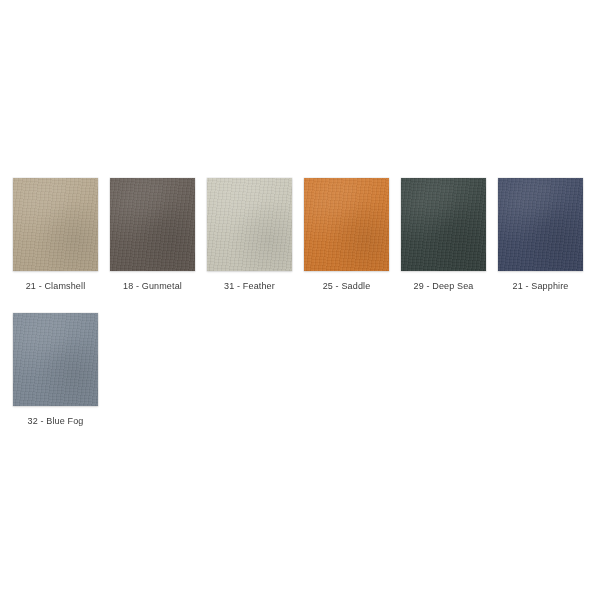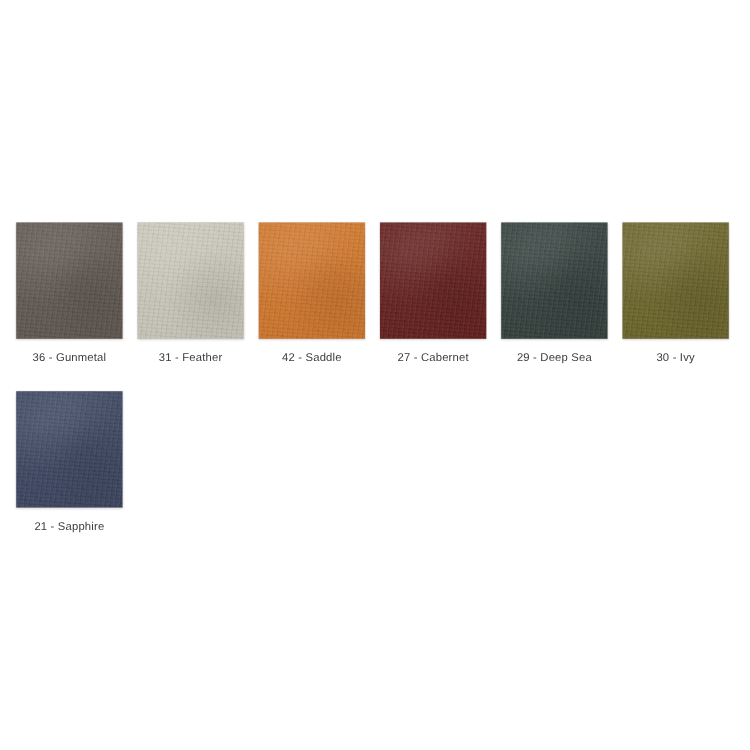--- a/index.html
+++ b/index.html
@@ -103,41 +103,41 @@
     text-align: center;
     white-space: nowrap;
   }
 </style>
 </head>
 <body style="background: rgb(255, 255, 255);">
 
 <div class="swatch-board">
   <div class="swatch-grid">
       <div class="swatch-cell">
+        <div class="swatch-chip" style="background-color: rgb(181, 166, 140);"></div>
+        <div class="swatch-label" style="color: rgb(59, 59, 59);">21 - Clamshell</div>
+      </div>
+      <div class="swatch-cell">
         <div class="swatch-chip" style="background-color: rgb(96, 87, 80);"></div>
-        <div class="swatch-label" style="color: rgb(59, 59, 59);">36 - Gunmetal</div>
+        <div class="swatch-label" style="color: rgb(59, 59, 59);">18 - Gunmetal</div>
       </div>
       <div class="swatch-cell">
         <div class="swatch-chip" style="background-color: rgb(202, 200, 186);"></div>
         <div class="swatch-label" style="color: rgb(59, 59, 59);">31 - Feather</div>
       </div>
       <div class="swatch-cell">
         <div class="swatch-chip" style="background-color: rgb(208, 118, 42);"></div>
-        <div class="swatch-label" style="color: rgb(59, 59, 59);">42 - Saddle</div>
-      </div>
-      <div class="swatch-cell">
-        <div class="swatch-chip" style="background-color: rgb(99, 31, 28);"></div>
-        <div class="swatch-label" style="color: rgb(59, 59, 59);">27 - Cabernet</div>
+        <div class="swatch-label" style="color: rgb(59, 59, 59);">25 - Saddle</div>
       </div>
       <div class="swatch-cell">
         <div class="swatch-chip" style="background-color: rgb(51, 63, 60);"></div>
         <div class="swatch-label" style="color: rgb(59, 59, 59);">29 - Deep Sea</div>
       </div>
       <div class="swatch-cell">
-        <div class="swatch-chip" style="background-color: rgb(107, 100, 41);"></div>
-        <div class="swatch-label" style="color: rgb(59, 59, 59);">30 - Ivy</div>
+        <div class="swatch-chip" style="background-color: rgb(59, 69, 96);"></div>
+        <div class="swatch-label" style="color: rgb(59, 59, 59);">21 - Sapphire</div>
       </div>
       <div class="swatch-cell">
-        <div class="swatch-chip" style="background-color: rgb(59, 69, 96);"></div>
-        <div class="swatch-label" style="color: rgb(59, 59, 59);">21 - Sapphire</div>
+        <div class="swatch-chip" style="background-color: rgb(123, 135, 148);"></div>
+        <div class="swatch-label" style="color: rgb(59, 59, 59);">32 - Blue Fog</div>
       </div>
     </div>
 </div>
 
 </body></html>

